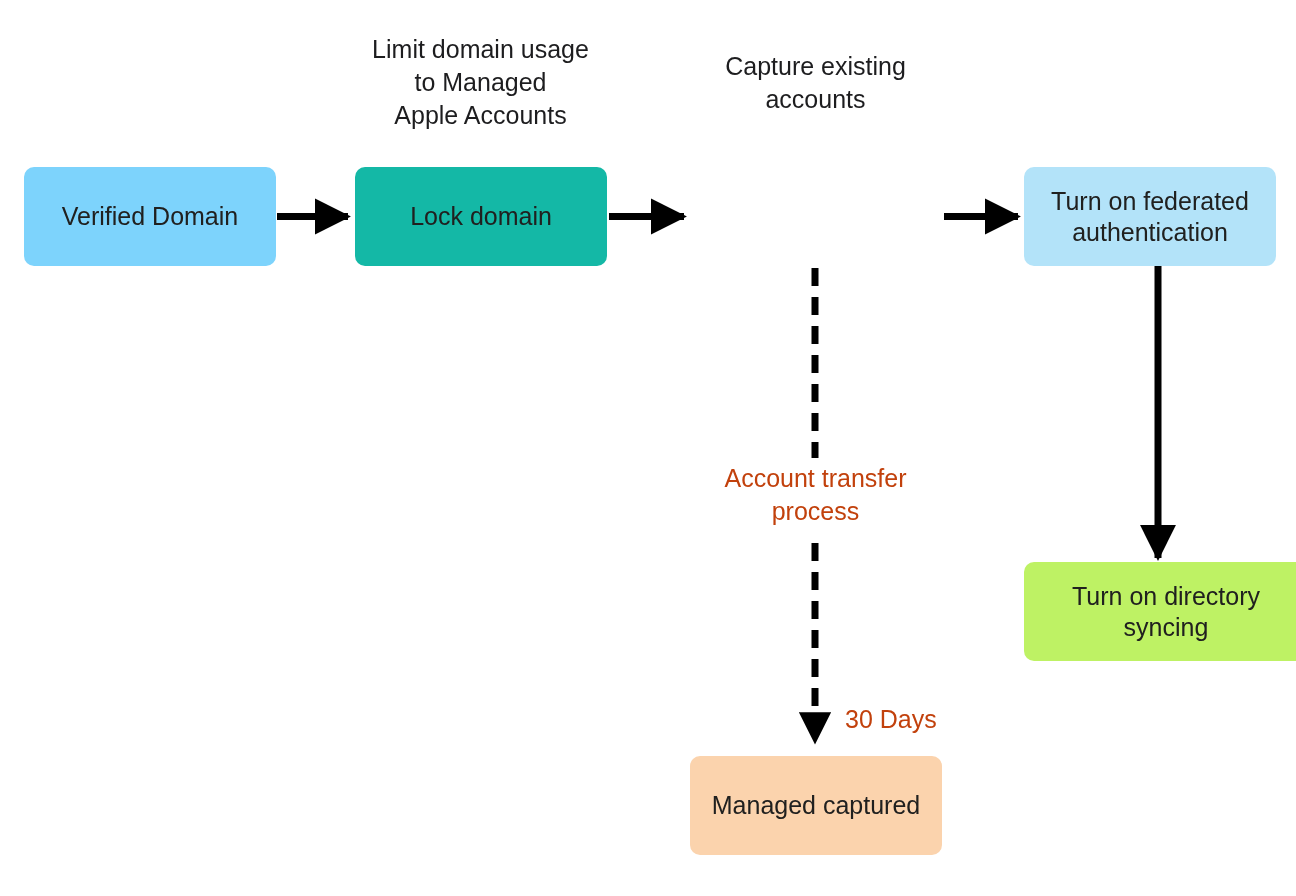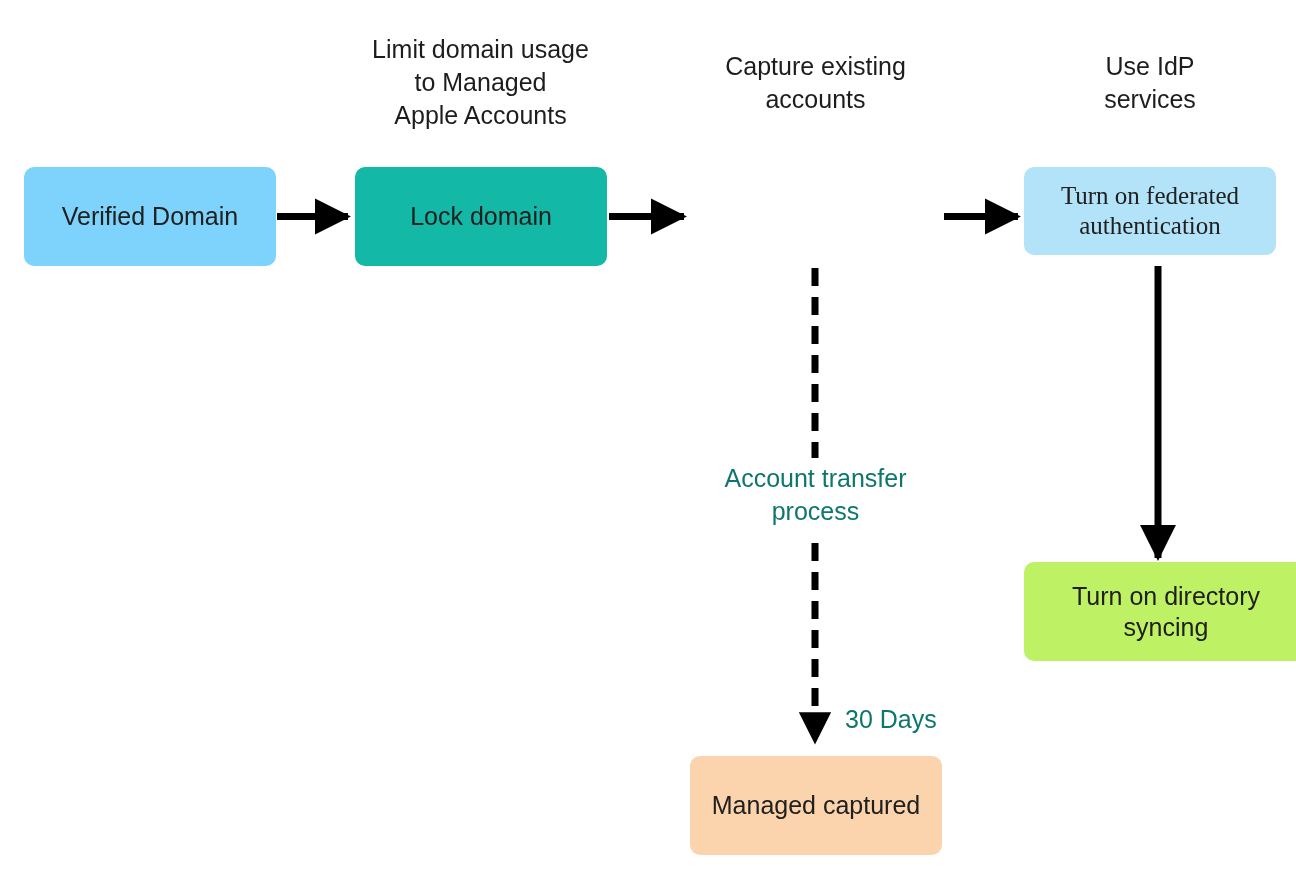--- a/index.html
+++ b/index.html
@@ -41,21 +41,21 @@
     text-align: center;
     font-size: 25px;
     line-height: 1.32;
     color: #1d1d1f;
     white-space: pre-line;
   }
   .edge-label {
     position: absolute;
     font-size: 25px;
     line-height: 1.32;
-    color: #0f766e;
+    color: #c2410c;
     white-space: pre-line;
     text-align: center;
   }
   svg.edges {
     position: absolute;
     left: 0;
     top: 0;
     width: 1296px;
     height: 896px;
     overflow: visible;
@@ -89,29 +89,27 @@
     <line x1="815" y1="543" x2="815" y2="740" stroke="#000000" stroke-width="7" stroke-dasharray="18 11" marker-end="url(#arrowDashed)"></line>
   </svg>
 
   <div class="caption" style="left:355px; top:33px; width:251px;">Limit domain usage
 to Managed
 Apple Accounts</div>
 
   <div class="caption" style="left:690px; top:50px; width:251px;">Capture existing
 accounts</div>
 
-  <div class="caption" style="left:1024px; top:50px; width:252px;">Use IdP
-services</div>
 
   <div class="node" style="left:24px; top:167px; width:252px; height:99px; background:#7dd3fc;">Verified Domain</div>
 
   <div class="node" style="left:355px; top:167px; width:252px; height:99px; background:#14b8a6;">Lock domain</div>
 
 
-  <div class="node" style="left:1024px; top:167px; width:252px; height:88px; background:#b3e3f9;font-family:Liberation Serif, serif;">Turn on federated
+  <div class="node" style="left:1024px; top:167px; width:252px; height:99px; background:#b3e3f9;">Turn on federated
 authentication</div>
 
   <div class="node" style="left:1024px; top:562px; width:284px; height:99px; background:#bef264;">Turn on directory
 syncing</div>
 
   <div class="node" style="left:690px; top:756px; width:252px; height:99px; background:#fbd3ad;">Managed captured</div>
 
   <div class="edge-label" style="left:690px; top:462px; width:251px;">Account transfer
 process</div>
 

